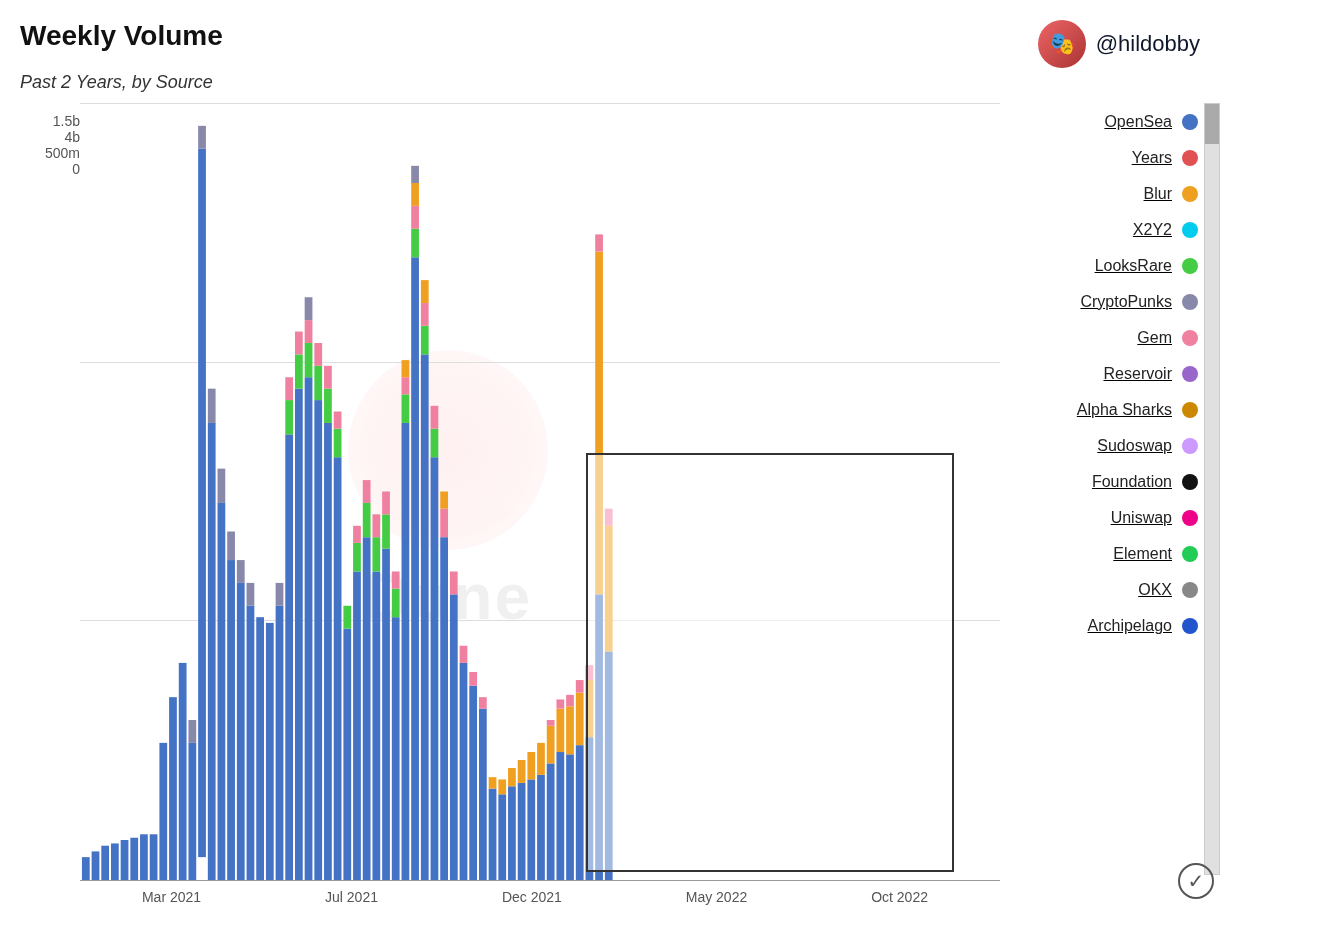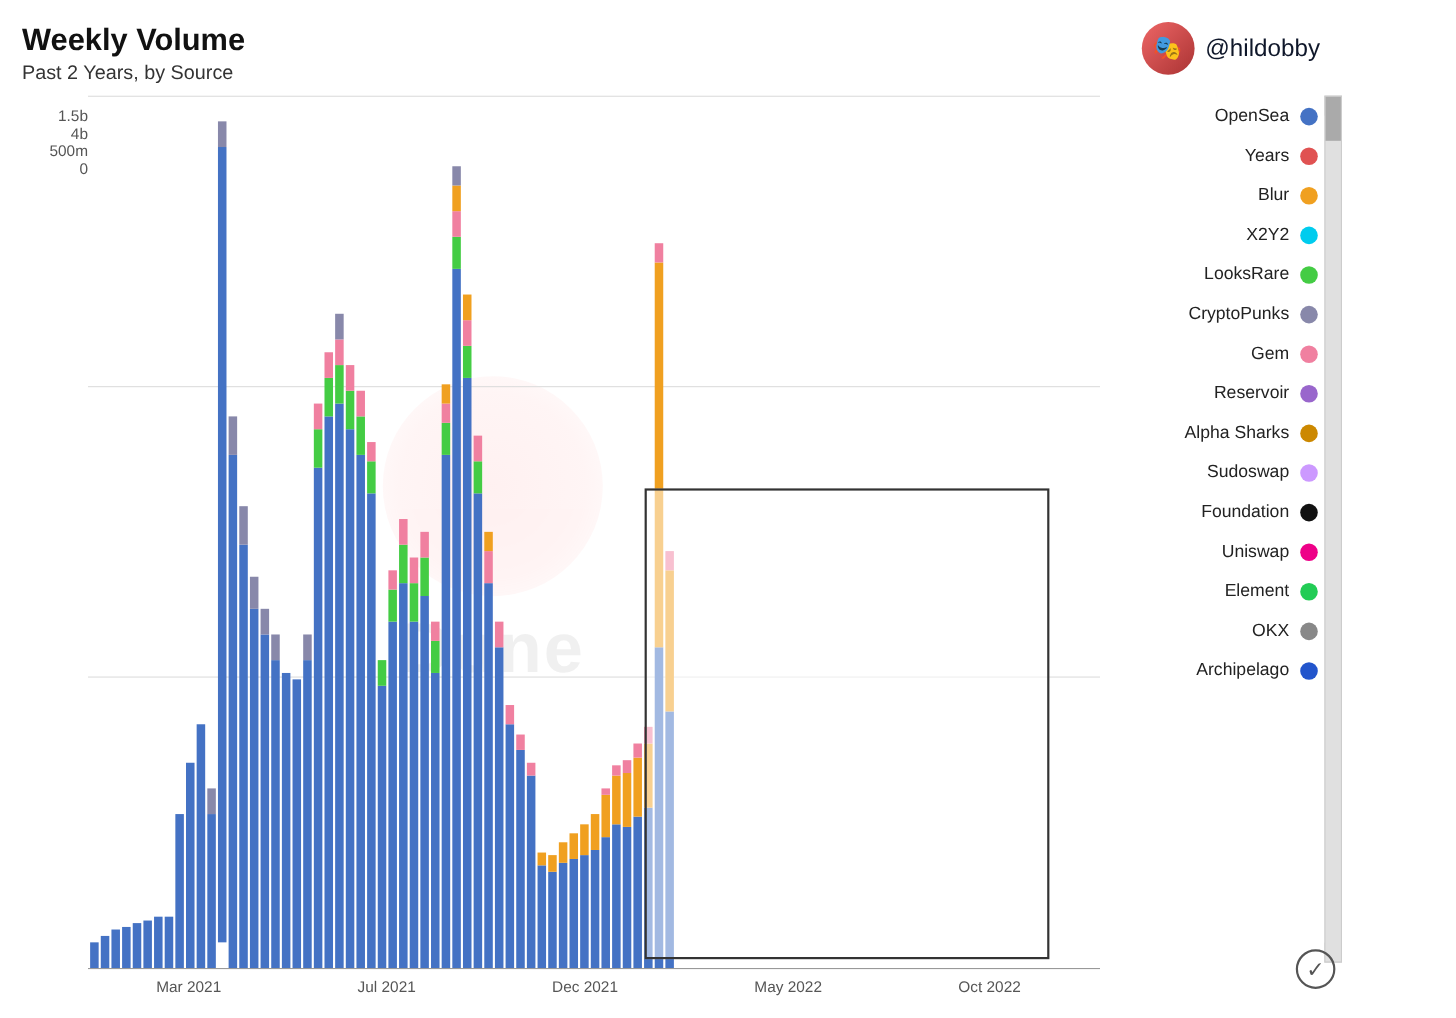--- a/index.html
+++ b/index.html
@@ -27,22 +27,23 @@
       margin-bottom: 10px;
     }
     .title-block {}
     .main-title {
       font-size: 28px;
       font-weight: 700;
       color: #111;
     }
     .sub-title {
       font-size: 18px;
+      font-style: italic;
       color: #333;
-      margin-top: 4px;
+      margin-top: 20px;
     }
     .user-badge {
       display: flex;
       align-items: center;
       gap: 10px;
     }
     .avatar {
       width: 48px;
       height: 48px;
       border-radius: 50%;
@@ -141,20 +142,21 @@
       height: 40px;
       background: #aaa;
     }
     .legend-item {
       display: flex;
       align-items: center;
       justify-content: flex-end;
       gap: 10px;
       margin-bottom: 18px;
       padding-right: 22px;
+      text-decoration: underline;
     }
     .legend-label {
       font-size: 16px;
       color: #222;
       text-align: right;
     }
     .legend-dot {
       width: 16px;
       height: 16px;
       border-radius: 50%;

